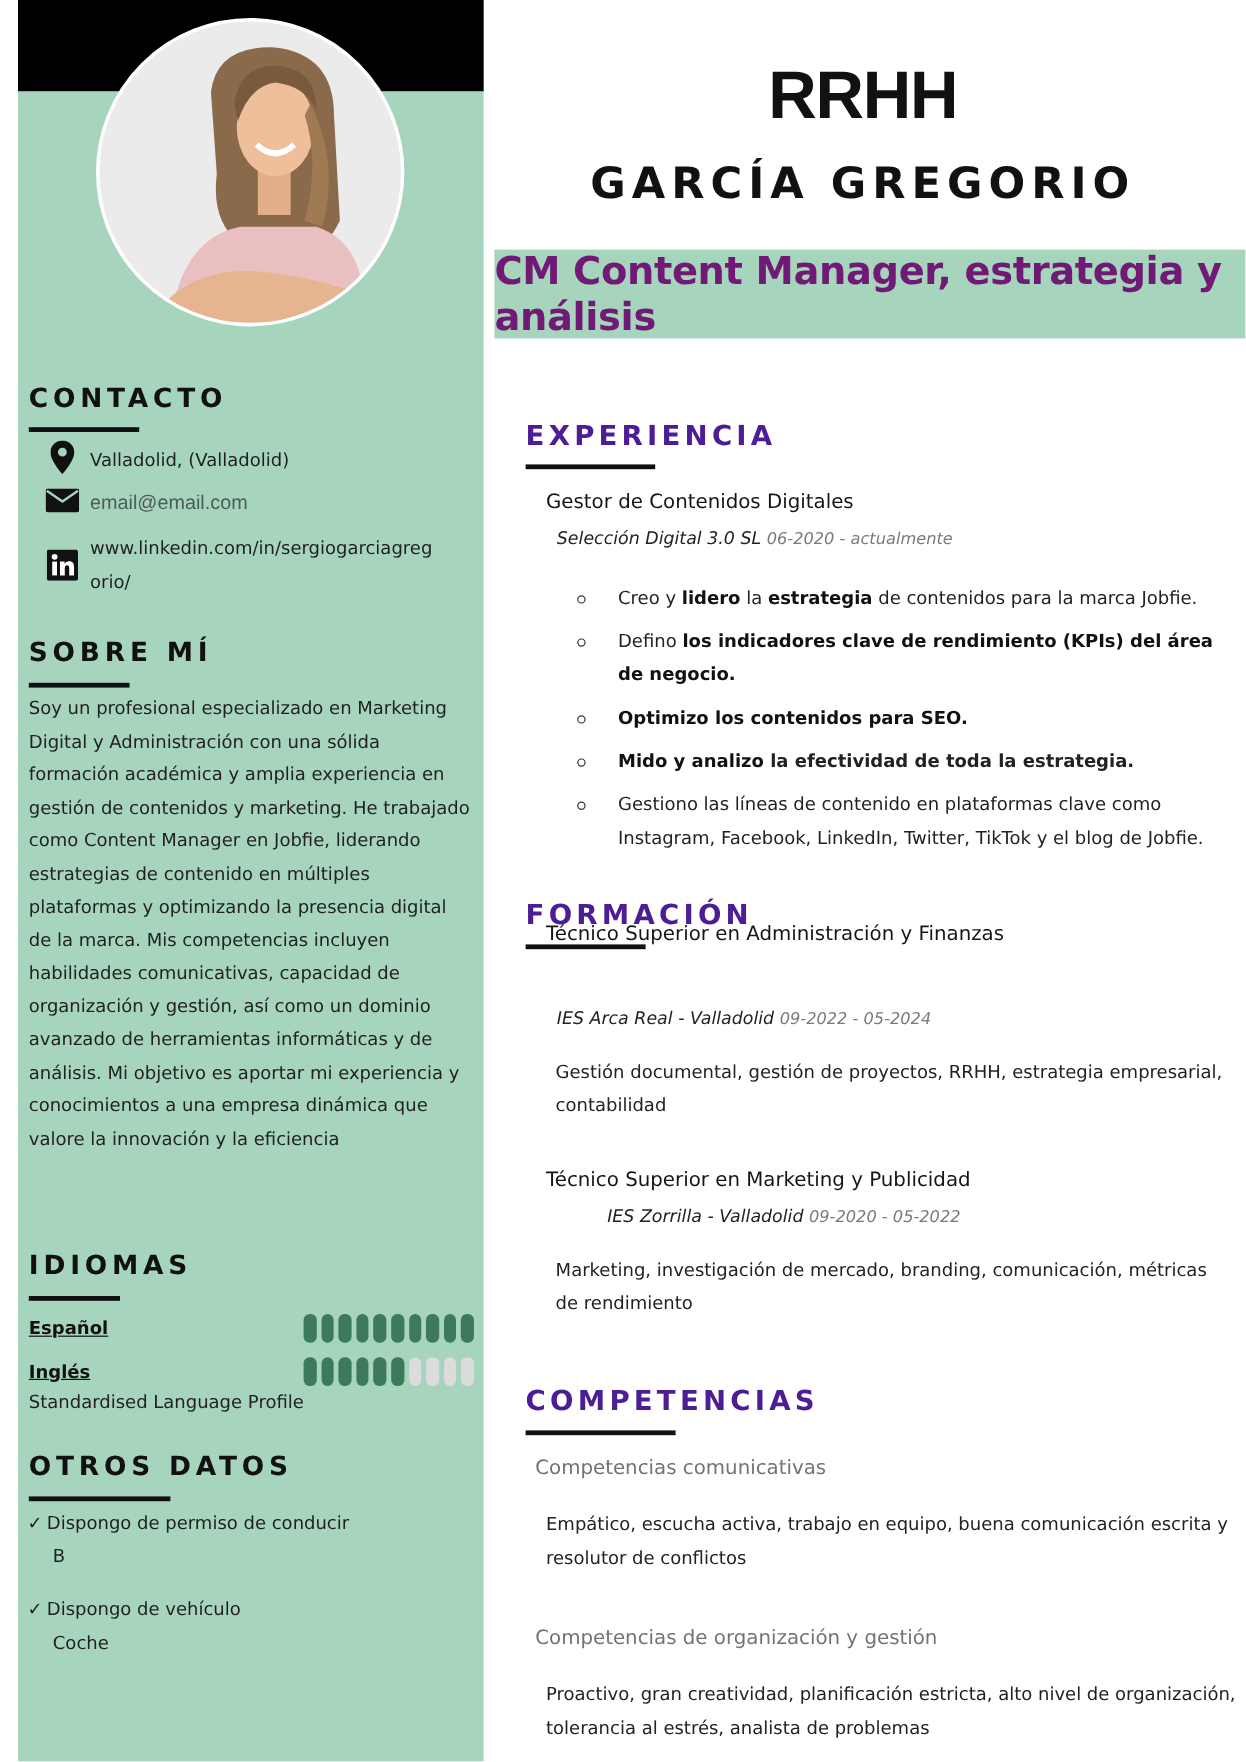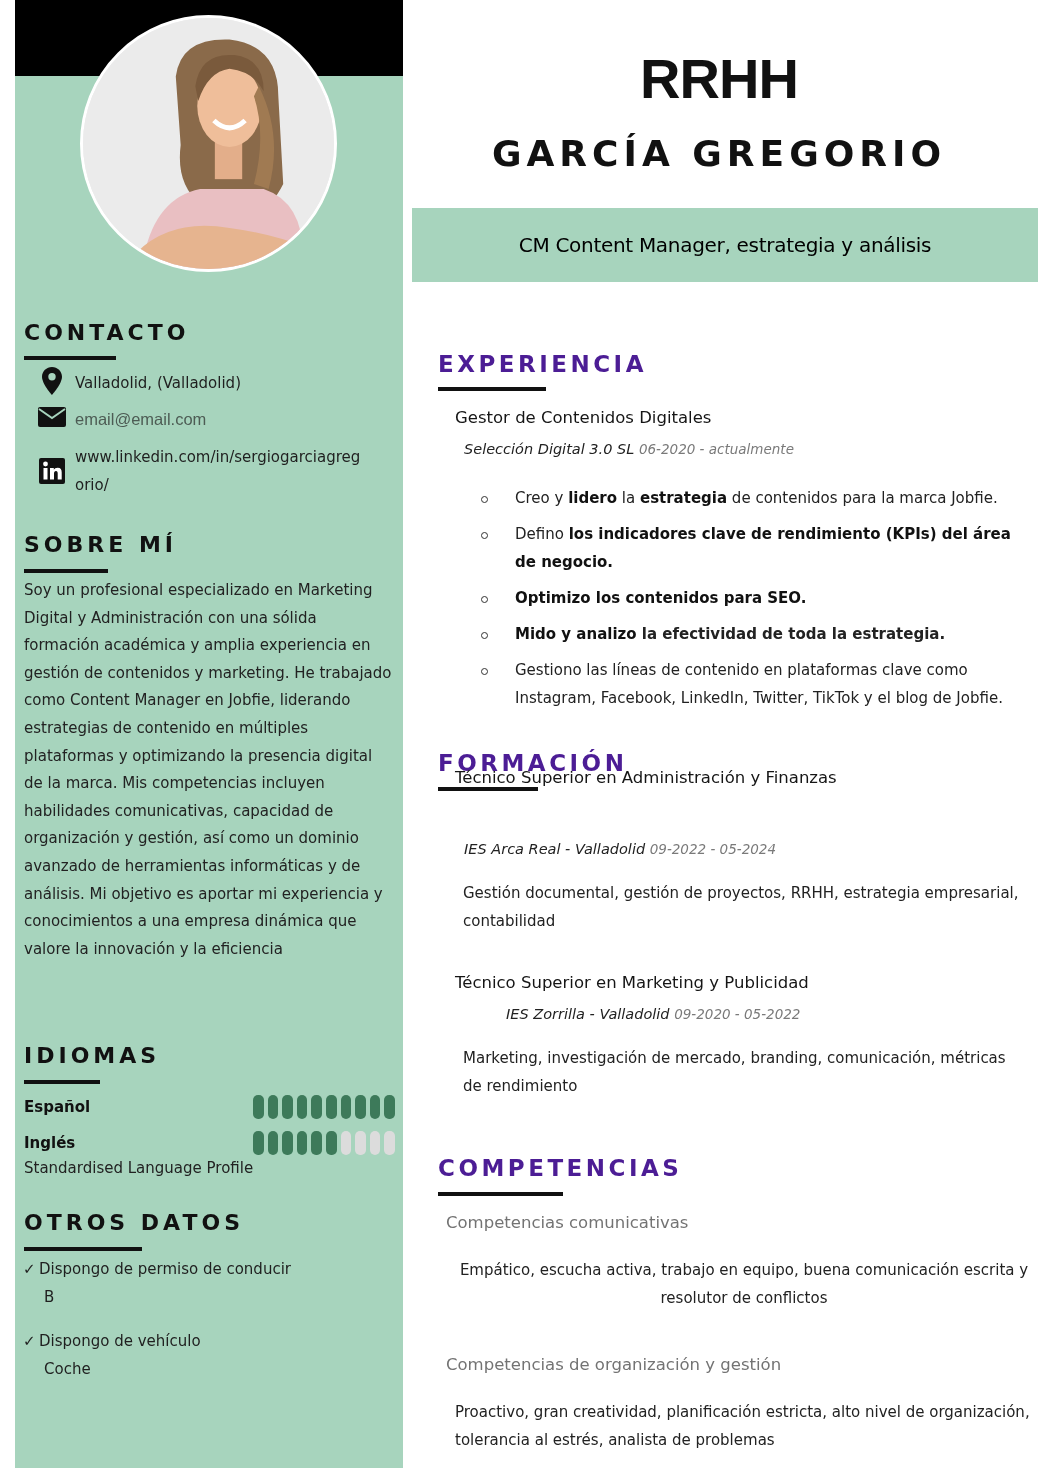--- a/index.html
+++ b/index.html
@@ -18,38 +18,38 @@
     .side-rule { position: absolute; left: 9px; height: 4px; background: #111; }
 
     .contact-row { position: absolute; left: 22px; display: flex; align-items: flex-start; }
     .contact-row .ic { width: 30px; height: 24px; display: flex; align-items: center; justify-content: center; margin-right: 8px; }
     .contact-text { font-family: "DejaVu Sans", sans-serif; font-size: 15px; color: #1f1f1f; line-height: 28px; }
     .contact-email { color: #4d5c54; font-family: "Liberation Sans", sans-serif; font-size: 16.5px; }
 
     .about { position: absolute; left: 9px; top: 577px; width: 370px; font-size: 15px; line-height: 27.6px; color: #222; }
 
     .lang-row { position: absolute; left: 9px; width: 371px; height: 24px; display: flex; align-items: center; justify-content: space-between; }
-    .lang-name { font-weight: bold; font-size: 15px; color: #111; }
+    .lang-name { font-weight: bold; font-size: 15px; color: #111; text-decoration: underline; }
     .lang-bars { display: flex; gap: 4px; }
     .lang-bar { width: 10.6px; height: 24px; border-radius: 5px; background: #3d7a5a; }
     .lang-bar.off { background: #dcdcdc; }
     .lang-note { position: absolute; left: 9px; top: 1159px; font-size: 15px; color: #222; }
 
     .other-item { position: absolute; left: 8px; font-size: 15px; color: #1f1f1f; line-height: 28px; }
     .other-item .check { display: inline-block; width: 16px; }
     .other-sub { position: absolute; left: 29px; font-size: 15px; color: #1f1f1f; }
 
     
     .name-first { position: absolute; left: 412px; width: 614px; top: 46px; text-align: center;
                   font-family: "Liberation Sans", sans-serif; font-weight: bold; font-size: 56px; color: #111; letter-spacing: -1px; }
     .name-last { position: absolute; left: 412px; width: 614px; top: 133px; text-align: center;
                  font-family: "DejaVu Sans", sans-serif; font-weight: bold; font-size: 36px; letter-spacing: 5px; color: #111; }
     .title-bar { position: absolute; left: 412px; top: 208px; width: 626px; height: 74px; background: #a7d4bd;
                  display: flex; align-items: center; justify-content: center; }
-    .title-bar span { font-family: "DejaVu Sans", sans-serif; font-weight: normal; font-size: 20px; color: #000000; letter-spacing: -0.3px; }
+    .title-bar span { font-family: "DejaVu Sans", sans-serif; font-weight: bold; font-size: 32px; color: #701a75; letter-spacing: -0.3px; }
 
     .main-h { position: absolute; left: 438px; font-weight: bold; font-size: 23px; letter-spacing: 3.5px; color: #4c1d95; }
     .main-rule { position: absolute; left: 438px; height: 4px; background: #111; }
 
     .job-title { position: absolute; left: 455px; font-size: 16.5px; color: #151515; }
     .job-meta { position: absolute; left: 464px; font-size: 14.5px; font-style: italic; color: #222; }
     .job-meta .dates { color: #7a7a7a; font-size: 13.5px; }
 
     .bullet { position: absolute; left: 480px; width: 540px; font-size: 15px; line-height: 28px; color: #222; padding-left: 35px; }
     .bullet::before { content: ""; position: absolute; left: 1px; top: 12px; width: 5px; height: 5px; border: 1px solid #333; border-radius: 50%; }
@@ -211,16 +211,16 @@
 <div class="job-meta" style="top:1006px;margin-left:42px;">
   <span>IES Zorrilla - Valladolid</span>
   <span class="dates">09-2020 - 05-2022</span>
 </div>
 <div class="edu-desc" style="top:1044px;">Marketing, investigación de mercado, branding, comunicación, métricas de rendimiento</div>
 
 <div class="main-h" style="top:1155px;">COMPETENCIAS</div>
 <div class="main-rule" style="top:1192px; width:125px;"></div>
 
 <div class="comp-title" style="top:1213px;">Competencias comunicativas</div>
-<div class="comp-desc" style="top:1256px;text-align:center;">Empático, escucha activa, trabajo en equipo, buena comunicación escrita y resolutor de conflictos</div>
+<div class="comp-desc" style="top:1256px;">Empático, escucha activa, trabajo en equipo, buena comunicación escrita y resolutor de conflictos</div>
 
 <div class="comp-title" style="top:1355px;">Competencias de organización y gestión</div>
 <div class="comp-desc" style="top:1398px;">Proactivo, gran creatividad, planificación estricta, alto nivel de organización, tolerancia al estrés, analista de problemas</div>
 
 </body></html>

